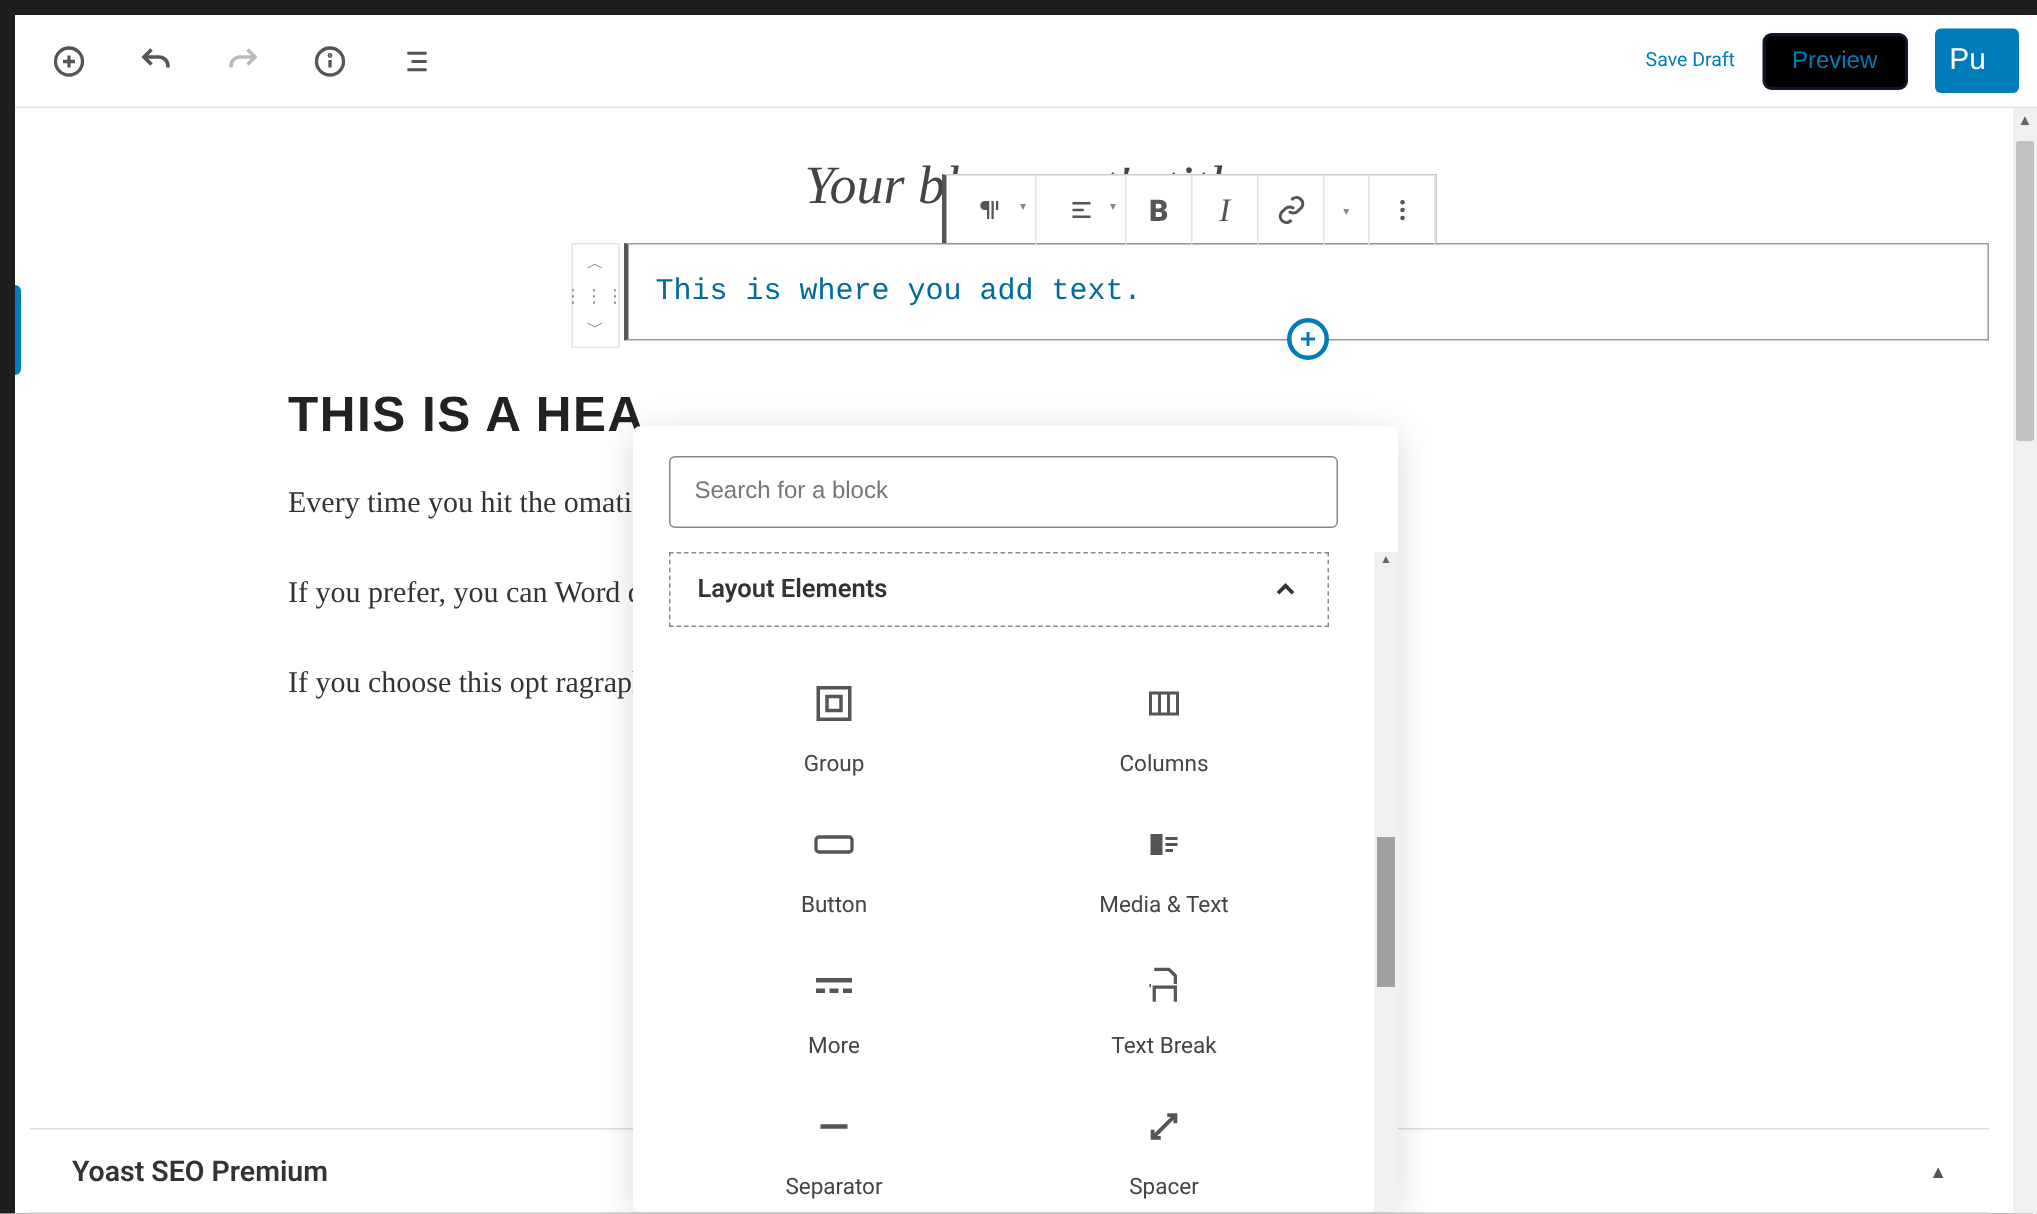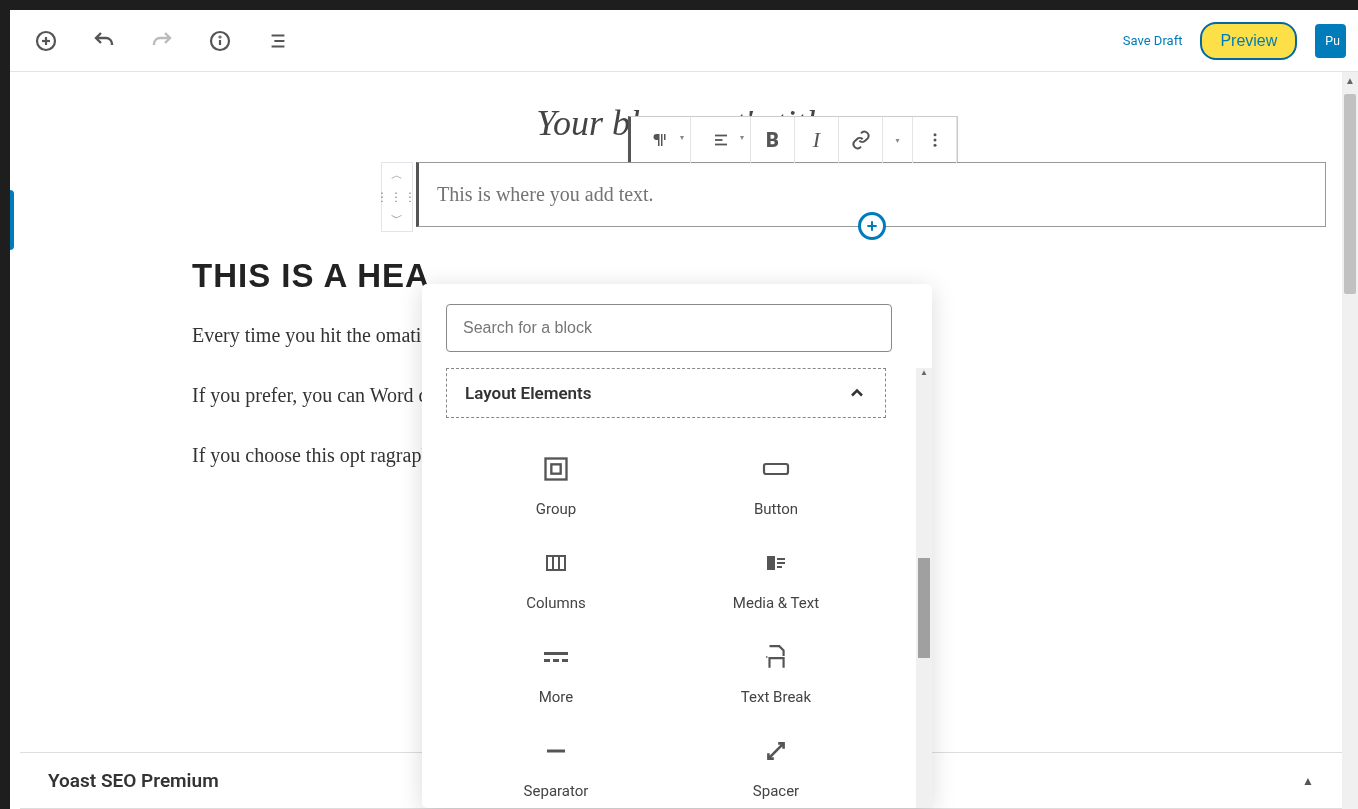--- a/index.html
+++ b/index.html
@@ -3,57 +3,57 @@
 <meta charset="utf-8">
 <style>
 * { margin: 0; padding: 0; box-sizing: border-box; }
 body { font-family: -apple-system, BlinkMacSystemFont, "Segoe UI", Roboto, sans-serif; background: #1e1e1e; width: 1358px; height: 809px; overflow: hidden; position: relative; }
 .frame { position: absolute; top: 10px; left: 10px; right: 0; bottom: 0; background: #fff; }
 .toolbar-top { height: 62px; border-bottom: 1px solid #e2e4e7; display: flex; align-items: center; justify-content: space-between; padding: 0 12px; }
 .tb-left { display: flex; gap: 22px; align-items: center; padding-left: 6px; }
 .icon-btn { width: 36px; height: 36px; display: flex; align-items: center; justify-content: center; color: #555; cursor: pointer; border-radius: 4px; }
 .tb-right { display: flex; align-items: center; gap: 18px; }
 .save-draft { color: #007cba; font-size: 13px; cursor: pointer; }
-.preview-btn { border: 2px solid #0369a1; color: #007cba; background: #fde047; padding: 8px 18px; font-size: 16px; border-radius: 16px; cursor: pointer; }
-.publish-btn { background: #007cba; color: #fff; border: none; padding: 10px 6px 10px 10px; font-size: 12px; border-radius: 4px; cursor: pointer; }
+.preview-btn { border: 2px solid #0f172a; color: #007cba; background: #000000; padding: 8px 18px; font-size: 16px; border-radius: 6px; cursor: pointer; }
+.publish-btn { background: #007cba; color: #fff; border: none; padding: 10px 22px 10px 10px; font-size: 20px; border-radius: 4px; cursor: pointer; }
 .editor-area { position: relative; height: calc(100% - 62px); overflow: hidden; background: #fff; }
 .scroll-indicator-right { position: absolute; right: 0; top: 0; width: 16px; height: 100%; background: #f0f0f0; }
 .scroll-arrow-up { position: absolute; top: 0; right: 0; width: 16px; height: 16px; display: flex; align-items: center; justify-content: center; font-size: 10px; color: #666; }
 .scroll-thumb-right { position: absolute; right: 2px; top: 22px; width: 12px; height: 200px; background: #c1c1c1; border-radius: 2px; }
 .content { padding: 30px 0 0 0; width: 100%; }
 .title-area { text-align: center; margin-bottom: 18px; }
 .title-text { font-family: Georgia, "Times New Roman", serif; font-style: italic; font-size: 36px; color: #444; }
 .block-wrap { position: relative; margin: 0 auto; max-width: 960px; padding: 0 30px; }
 .block-toolbar { position: absolute; top: -46px; left: 212px; display: flex; background: #fff; border: 1px solid #ccc; border-bottom: none; height: 46px; box-shadow: 0 1px 3px rgba(0,0,0,0.05); z-index: 5; border-left: 3px solid #555;}
 .bt-item { width: 44px; height: 46px; border-right: 1px solid #e2e4e7; display: flex; align-items: center; justify-content: center; color: #555; cursor: pointer; position: relative; }
 .bt-item.wide { width: 60px; }
 .bt-item .dd { position: absolute; right: 6px; top: 16px; font-size: 8px; color: #888; }
 .para-block { position: relative; margin-left: 182px; }
 .block-handles { position: absolute; left: -35px; top: 0; width: 32px; height: 70px; border: 1px solid #e2e4e7; background: #fff; display: flex; flex-direction: column; align-items: center; justify-content: space-between; padding: 4px 0; }
 .handle-item { color: #888; font-size: 12px; cursor: pointer; }
-.text-block { border: 1px solid #999; border-left: 3px solid #555; padding: 20px 18px; font-family: Liberation Serif, serif; font-size: 20px; color: #737373; width: 910px; position: relative; }
+.text-block { border: 1px solid #999; border-left: 3px solid #555; padding: 20px 18px; font-family: Liberation Mono, monospace; font-size: 20px; color: #0369a1; width: 910px; position: relative; }
 .add-circle { position: absolute; bottom: -14px; left: 50%; transform: translateX(-50%); width: 28px; height: 28px; border: 3px solid #007cba; border-radius: 50%; background: #fff; display: flex; align-items: center; justify-content: center; color: #007cba; font-weight: bold; font-size: 18px; cursor: pointer; z-index: 10; }
 .body-text { margin-left: 182px; margin-top: 30px; width: 910px; }
 .heading-text { font-family: -apple-system, sans-serif; font-weight: 800; font-size: 33px; letter-spacing: 1px; color: #222; margin-bottom: 24px; }
 .para { font-family: Georgia, serif; font-size: 20px; line-height: 1.6; color: #333; margin-bottom: 28px; }
 .inserter-popover { position: absolute; top: 212px; left: 412px; width: 510px; background: #fff; box-shadow: 0 4px 24px rgba(0,0,0,0.15); border-radius: 5px; z-index: 20; padding: 20px 0 0 0; }
 .search-box { margin: 0 40px 16px 24px; }
 .search-input { width: 100%; padding: 14px 16px; border: 1px solid #888; border-radius: 4px; font-size: 16px; color: #333; }
 .search-input::placeholder { color: #777; }
 .inserter-body { position: relative; padding: 0 12px 0 24px; max-height: 440px; }
 .inserter-scroll { position: absolute; right: 0; top: 0; width: 16px; height: 100%; background: #f0f0f0; }
 .ins-scroll-thumb { position: absolute; right: 2px; top: 190px; width: 12px; height: 100px; background: #a0a0a0; }
 .ins-scroll-arrow { position: absolute; right: 2px; width: 12px; height: 12px; font-size: 8px; text-align: center; color: #666; }
 .category-header { border: 1px dashed #888; display: flex; justify-content: space-between; align-items: center; padding: 14px 18px; font-size: 17px; font-weight: 600; color: #333; cursor: pointer; margin-bottom: 20px; width: 440px; }
 .block-grid { display: grid; grid-template-columns: repeat(2, 1fr); gap: 0; width: 440px; }
 .block-item { display: flex; flex-direction: column; align-items: center; justify-content: center; padding: 14px 6px; cursor: pointer; color: #444; }
 .block-item .bi-icon { height: 34px; display: flex; align-items: center; justify-content: center; margin-bottom: 14px; color: #555; }
 .block-item .bi-label { font-size: 15px; text-align: center; }
 .collapse-tab { position: absolute; left: -10px; top: 118px; width: 14px; height: 60px; background: #007cba; border-radius: 0 4px 4px 0; z-index: 2; }
-.yoast-panel { position: absolute; bottom: 0; left: 10px; right: 16px; background: #fff; border-top: 1px solid #ddd; }
+.yoast-panel { position: absolute; bottom: 0; left: 10px; right: 32px; background: #fff; border-top: 1px solid #ddd; }
 .yoast-header { display: flex; justify-content: space-between; align-items: center; padding: 16px 28px; border-bottom: 1px solid #ddd; }
 .yoast-title { font-size: 19px; font-weight: 600; color: #333; }
 .yoast-chev { font-size: 12px; color: #555; }
 .yoast-tabs { display: flex; padding: 10px 0 0 40px; border-bottom: 1px solid #eee; }
 .ytab { display: flex; align-items: center; gap: 8px; padding: 10px 16px; border: 1px solid #ddd; border-bottom: none; background: #f9f9f9; font-size: 16px; cursor: pointer; }
 .ytab.active { background: #fff; color: #333; }
 .ytab.inactive { color: #007cba; }
 .ytab-dot { width: 16px; height: 16px; border-radius: 50%; background: #999; }
 .ytab-dot.green { background: #3fa134; display: flex; align-items: center; justify-content: center; color: #fff; font-size: 11px; }
 .share-icon { color: #0f8bcc; font-size: 16px; }
@@ -205,35 +205,35 @@
             <div class="bi-icon">
                 <svg width="28" height="28" viewBox="0 0 24 24" fill="none" stroke="currentColor" stroke-width="2">
                   <rect x="3" y="3" width="18" height="18"></rect>
                   <rect x="8" y="8" width="8" height="8"></rect>
                 </svg>
               </div>
             <div class="bi-label">Group</div>
           </div>
           <div class="block-item">
             <div class="bi-icon">
-                <svg width="28" height="18" viewBox="0 0 28 18" fill="none" stroke="currentColor" stroke-width="2.2">
-                  <rect x="2" y="4" width="24" height="10" rx="2"></rect>
-                </svg>
-              </div>
-            <div class="bi-label">Button</div>
-          </div>
-          <div class="block-item">
-            <div class="bi-icon">
                 <svg width="28" height="24" viewBox="0 0 24 24" fill="none" stroke="currentColor" stroke-width="2">
                   <rect x="3" y="5" width="18" height="14"></rect>
                   <line x1="9" y1="5" x2="9" y2="19"></line>
                   <line x1="15" y1="5" x2="15" y2="19"></line>
                 </svg>
               </div>
             <div class="bi-label">Columns</div>
+          </div>
+          <div class="block-item">
+            <div class="bi-icon">
+                <svg width="28" height="18" viewBox="0 0 28 18" fill="none" stroke="currentColor" stroke-width="2.2">
+                  <rect x="2" y="4" width="24" height="10" rx="2"></rect>
+                </svg>
+              </div>
+            <div class="bi-label">Button</div>
           </div>
           <div class="block-item">
             <div class="bi-icon">
                 <svg width="28" height="24" viewBox="0 0 24 24" fill="currentColor">
                   <rect x="3" y="5" width="8" height="14"></rect>
                   <rect x="13" y="7" width="8" height="2"></rect>
                   <rect x="13" y="11" width="8" height="2"></rect>
                   <rect x="13" y="15" width="5" height="2"></rect>
                 </svg>
               </div>

